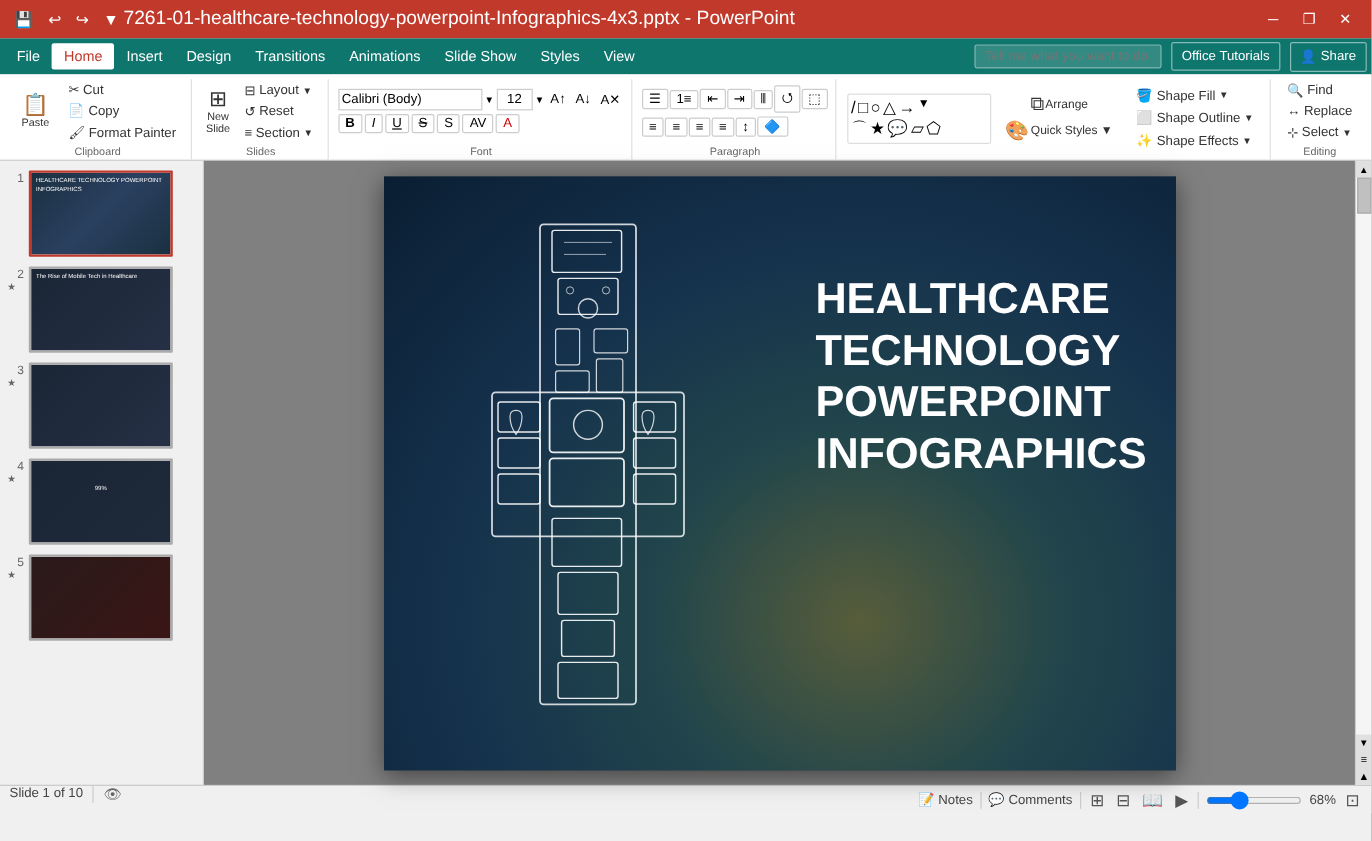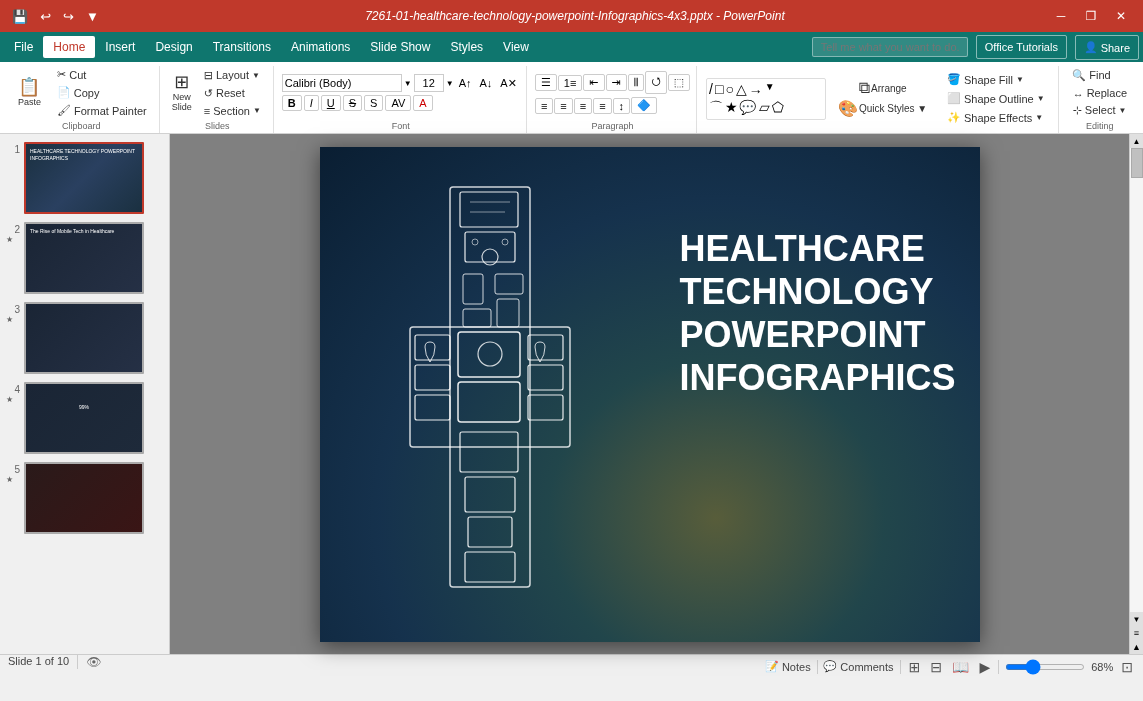--- a/index.html
+++ b/index.html
@@ -330,21 +330,21 @@
       gap: 8px;
     }
     .help-btn {
       padding: 5px 8px;
       border: 1px solid rgba(255,255,255,0.5);
       border-radius: 2px;
       color: white;
       cursor: pointer;
       font-size: 11px;
       display: flex;
-      align-items: flex-end;
+      align-items: flex-start;
       gap: 3px;
     }
     .search-box {
       background: rgba(255,255,255,0.15);
       border: 1px solid rgba(255,255,255,0.4);
       color: white;
       padding: 3px 8px;
       font-size: 11px;
       border-radius: 2px;
       width: 156px;
@@ -358,21 +358,21 @@
 </head>
 <body>
 
 <div id="title-bar">
   <div class="title-icons">
     <span class="title-icon qat-btn">💾</span>
     <span class="title-icon qat-btn">↩</span>
     <span class="title-icon qat-btn">↪</span>
     <span class="title-icon qat-btn">▼</span>
   </div>
-  <span style="flex:1; text-align:center; font-size:12px;font-style:italic;">7261-01-healthcare-technology-powerpoint-Infographics-4x3.pptx - PowerPoint</span>
+  <span style="flex:1; font-size:16px;">7261-01-healthcare-technology-powerpoint-Infographics-4x3.pptx - PowerPoint</span>
   <div class="win-controls">
     <button class="win-btn">─</button>
     <button class="win-btn">❐</button>
     <button class="win-btn close">✕</button>
   </div>
 </div>
 
 <div id="menu-bar">
   <div class="menu-btn">File</div>
   <div class="menu-btn active">Home</div>

